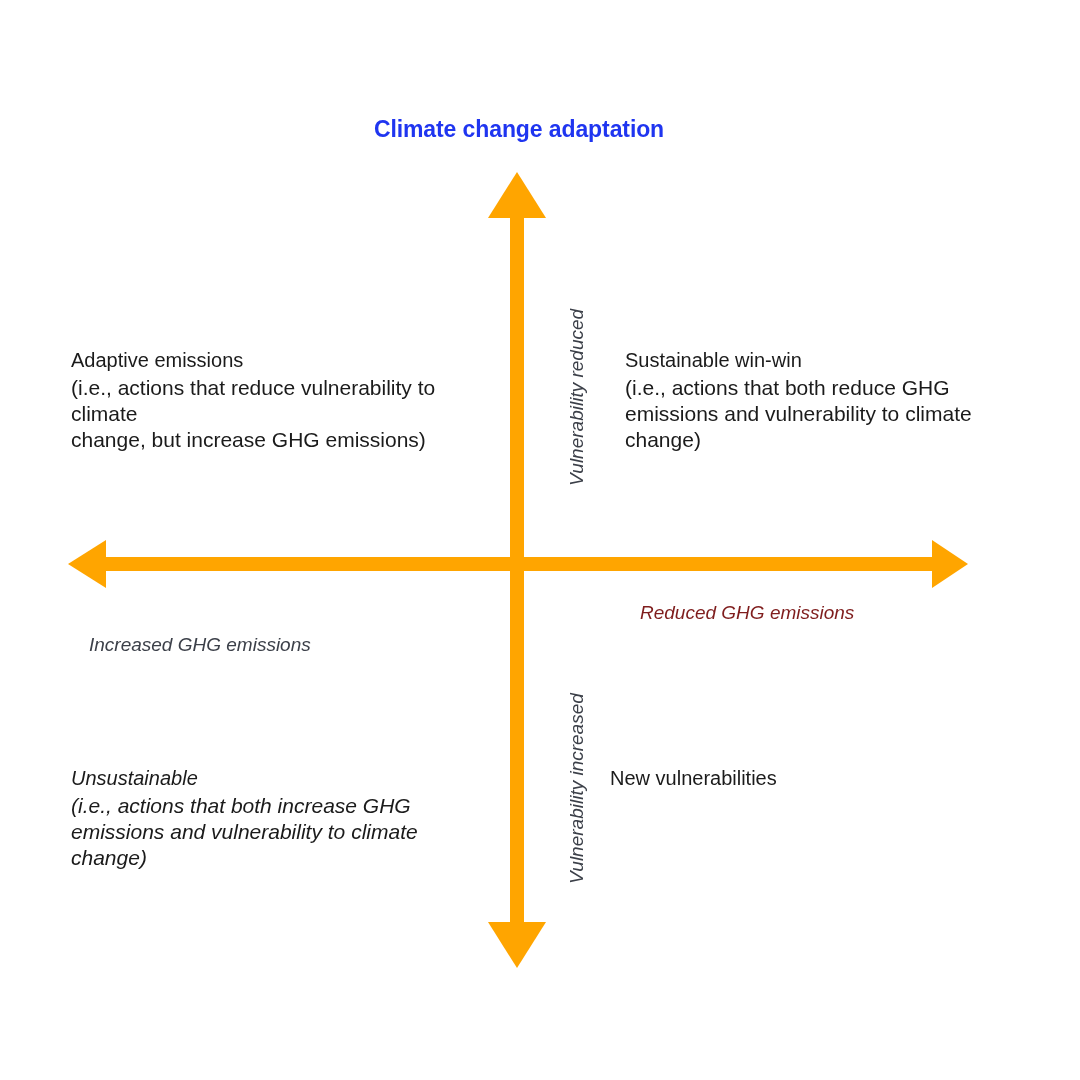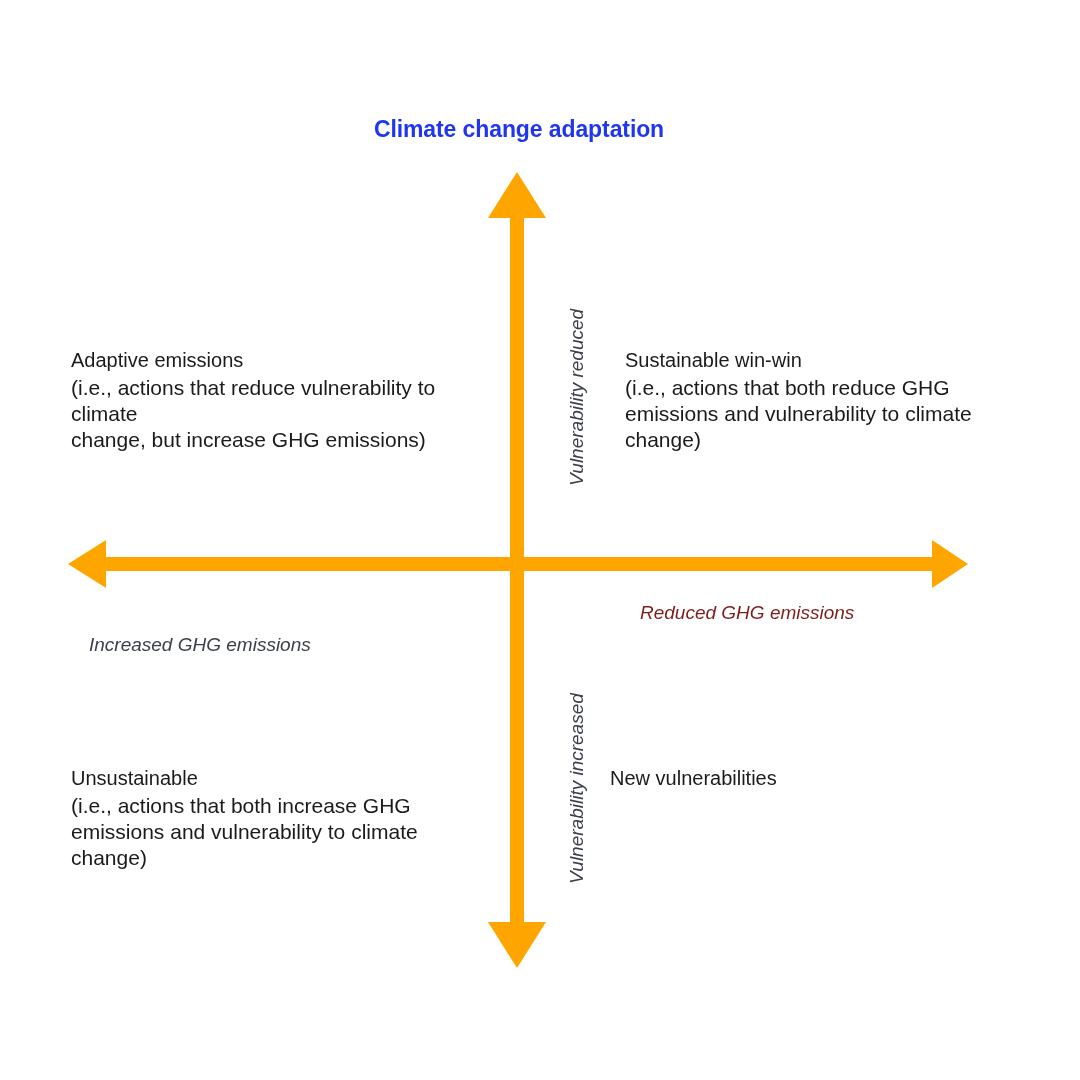--- a/index.html
+++ b/index.html
@@ -89,21 +89,21 @@
   }
   .q-body {
     font-size: 21px;
     line-height: 26px;
     margin: 0;
     white-space: pre-line;
   }
 
   #q-top-left     { left: 71px;  top: 347px; width: 420px; }
   #q-top-right    { left: 625px; top: 347px; width: 420px; }
-  #q-bottom-left  { left: 71px;  top: 765px; width: 420px; }
+  #q-bottom-left  { left: 71px;  top: 765px; width: 420px; font-style: italic; }
   #q-bottom-right { left: 610px; top: 765px; width: 430px; }
 </style>
 </head>
 <body>
 
 <div id="canvas" style="background: rgb(255, 255, 255);">
 
   <svg id="axes" viewBox="0 0 1080 1080" xmlns="http://www.w3.org/2000/svg">
 
     <g fill="#FFA500">

